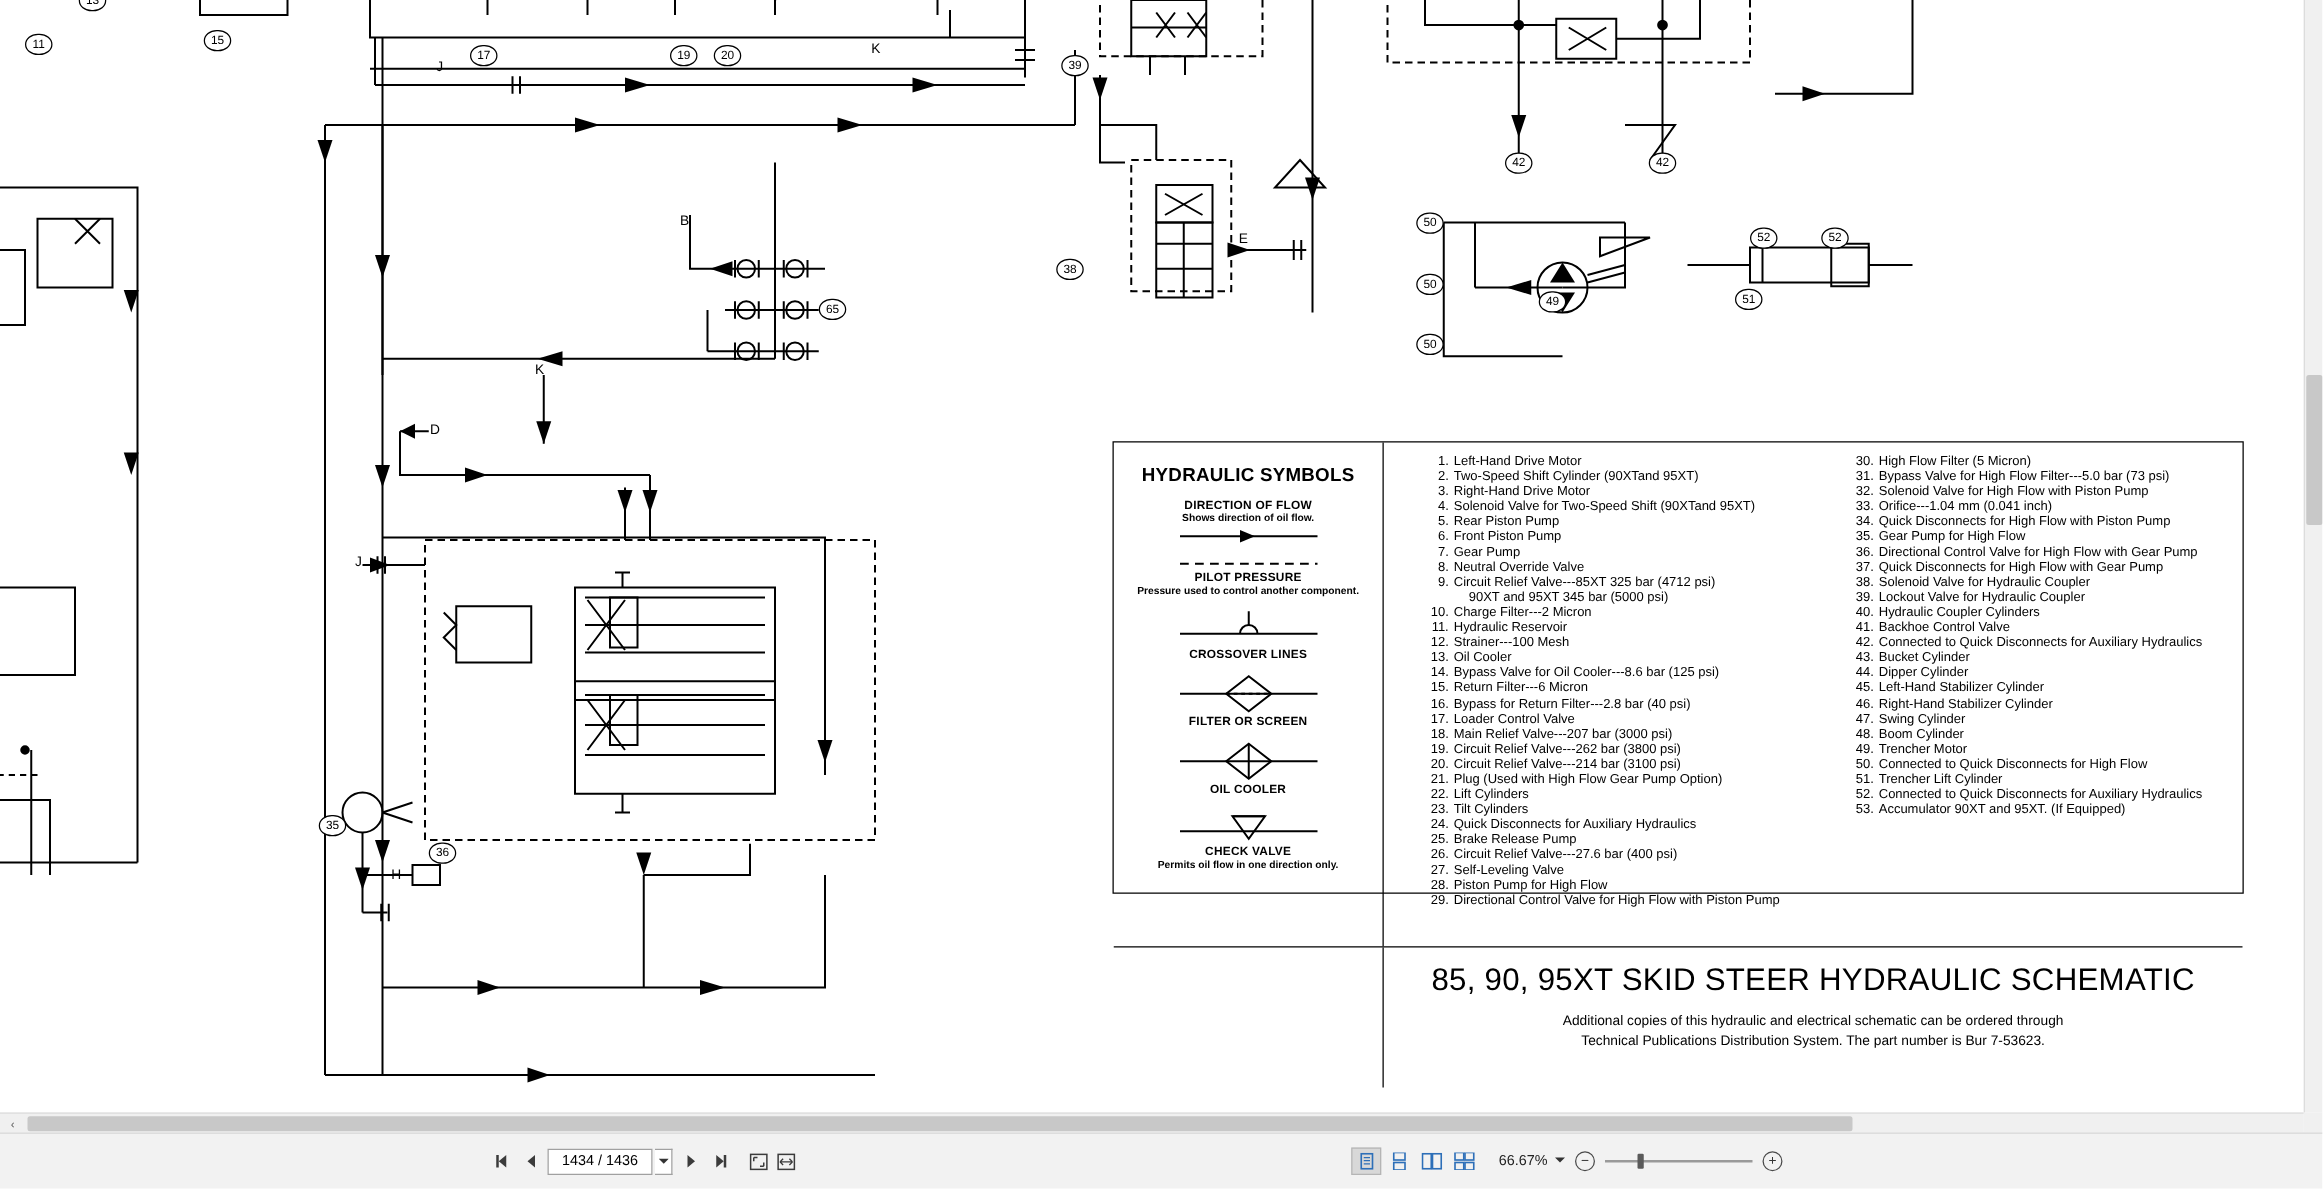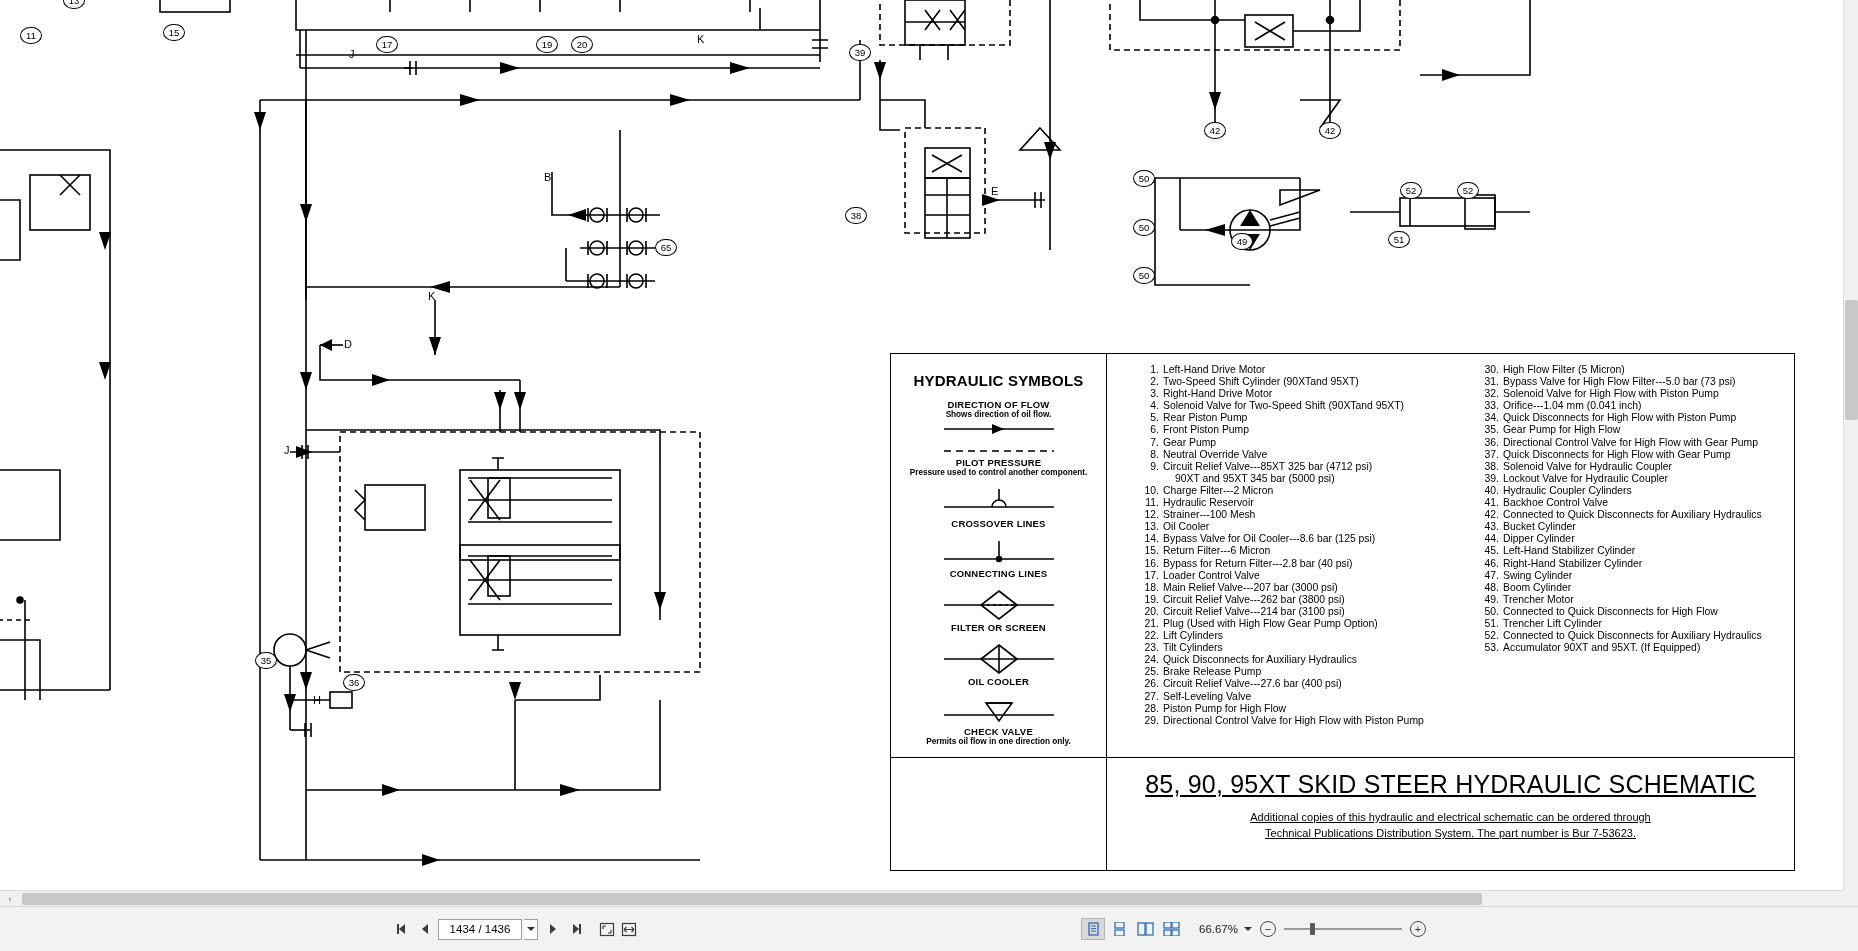--- a/index.html
+++ b/index.html
@@ -24,24 +24,23 @@
     height: 890px;
     background: #ffffff;
     overflow: hidden;
   }
   #schematic-svg { position: absolute; left: 0; top: 0; }
 
   
   .legend-box {
     position: absolute;
     left: 890px; top: 353px;
-    width: 905px; height: 518px;
+    width: 905px; height: 362px;
     border: 1px solid #000;
     background: #fff;
-    text-decoration: underline;
   }
   .legend-top {
     position: relative;
     height: 404px;
     border-bottom: 1px solid #000;
   }
   .symbols-col {
     position: absolute;
     left: 0; top: 0;
     width: 216px; height: 100%;
@@ -489,28 +488,20 @@
 
           <div class="sym-entry">
             <svg class="sym-art" width="130" height="30">
               <line x1="10" y1="20" x2="120" y2="20" stroke="#000" stroke-width="1.6"></line>
               <line x1="65" y1="2" x2="65" y2="13" stroke="#000" stroke-width="1.6"></line>
               <path d="M58 20 a7 7 0 0 1 14 0" fill="none" stroke="#000" stroke-width="1.6"></path>
             </svg>
             <div class="sym-label">CROSSOVER LINES</div>
           </div>
 
-          <div class="sym-entry">
-            <svg class="sym-art" width="130" height="28">
-              <line x1="10" y1="20" x2="120" y2="20" stroke="#000" stroke-width="1.6"></line>
-              <line x1="65" y1="2" x2="65" y2="20" stroke="#000" stroke-width="1.6"></line>
-              <circle cx="65" cy="20" r="3.2" fill="#000"></circle>
-            </svg>
-            <div class="sym-label">CONNECTING LINES</div>
-          </div>
 
           <div class="sym-entry">
             <svg class="sym-art" width="130" height="32">
               <line x1="10" y1="16" x2="120" y2="16" stroke="#000" stroke-width="1.6"></line>
               <path d="M65 2 L83 16 L65 30 L47 16 z" fill="none" stroke="#000" stroke-width="1.6"></path>
               <line x1="47" y1="16" x2="83" y2="16" stroke="#000" stroke-width="1.6" stroke-dasharray="3,3"></line>
             </svg>
             <div class="sym-label">FILTER OR SCREEN</div>
           </div>
 

